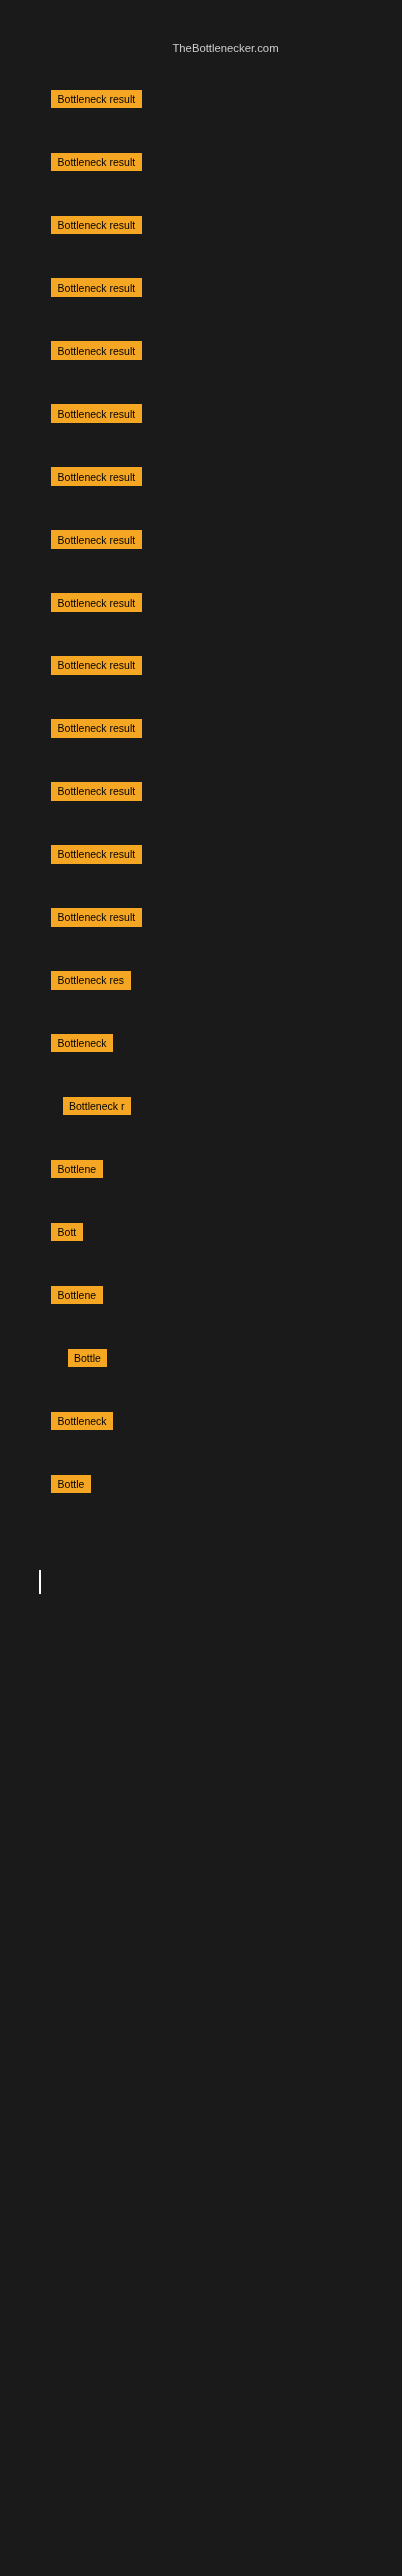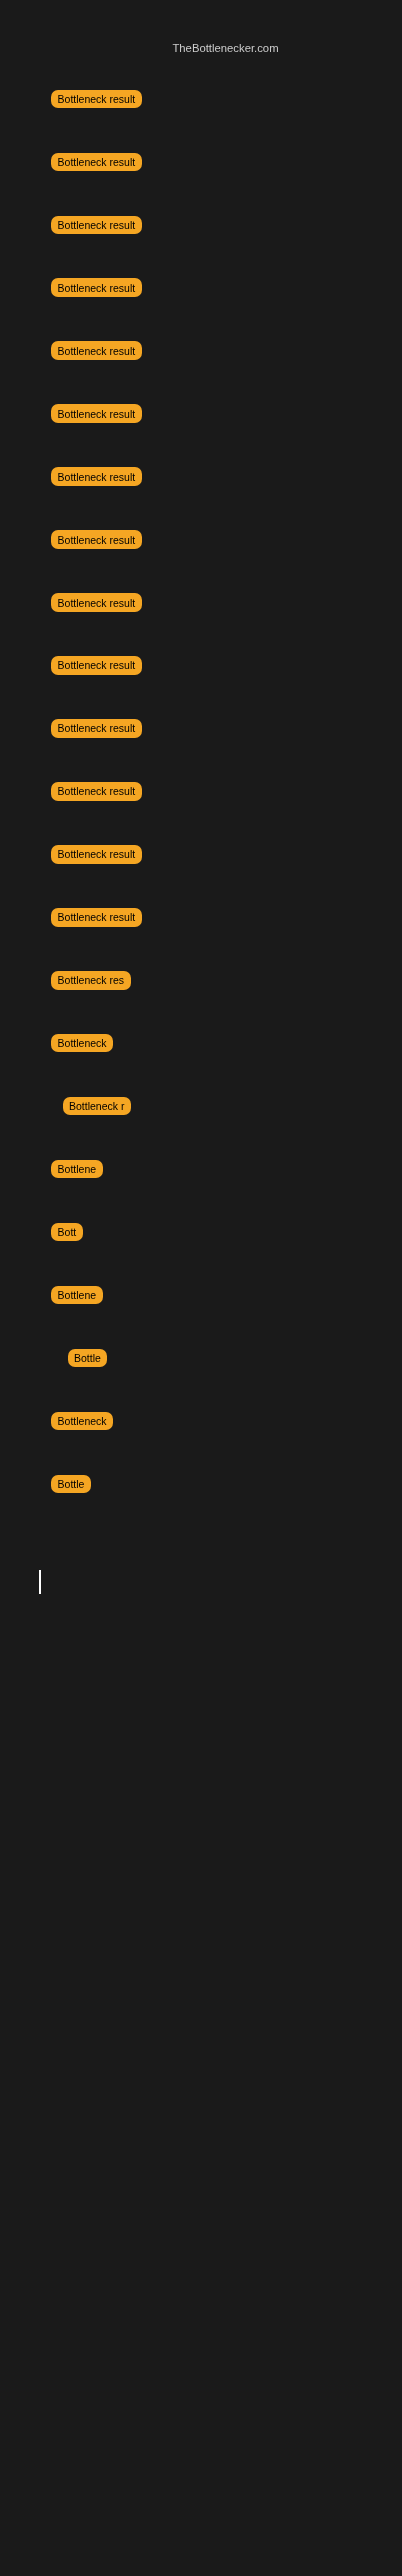--- a/index.html
+++ b/index.html
@@ -24,21 +24,20 @@
       display: inline-block;
       background-color: #f5a623;
       color: #000;
       font-size: 10.5px;
       font-weight: 500;
       padding: 3.2px 6.4px;
       margin-left: 1.6px;
       margin-bottom: 1.6px;
       white-space: nowrap;
       overflow: hidden;
-      border-radius: 7px;
     }
     .cursor-line {
       position: absolute;
       left: 1.6px;
       width: 1.6px;
       height: 24px;
       background-color: #ffffff;
     }
   </style>
 </head>

